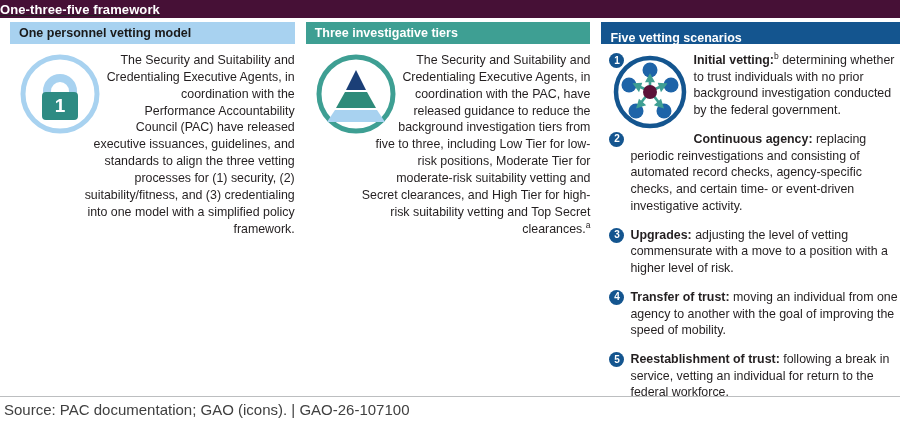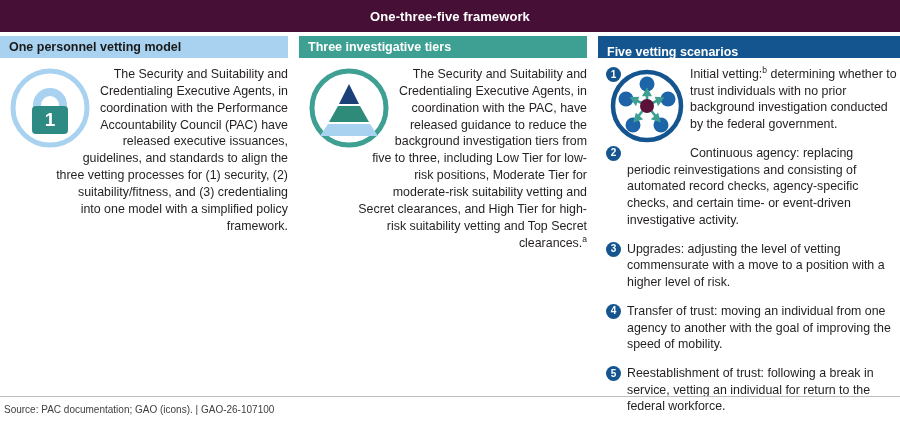--- a/index.html
+++ b/index.html
@@ -11,38 +11,39 @@
     width: 900px;
     height: 422px;
     font-family: "Liberation Sans", sans-serif;
     color: #231f20;
     overflow: hidden;
     position: relative;
   }
 
   
   #title-band {
-    height: 32px;
+    height: 18px;
     background: #461036;
     display: flex;
     align-items: center;
-    justify-content: center;
+    justify-content: flex-start;
+    text-decoration: underline;
   }
   #title-band .title-text {
     color: #ffffff;
     font-size: 13px;
     font-weight: bold;
     letter-spacing: .1px;
     line-height: 1;
   }
 
   
   #columns {
     display: flex;
-    padding: 4px 0 0 0;
+    padding: 4px 0 0 10px;
     box-sizing: border-box;
   }
   .col {
     box-sizing: border-box;
     position: relative;
   }
   .col-1 { width: 296px; padding-right: 8px; }
   .col-2 { width: 299px; padding-left: 3px; padding-right: 8px; }
   .col-3 { width: 305px; padding-left: 3px; }
 
@@ -115,36 +116,36 @@
     border-radius: 50%;
     background: #14558f;
     color: #ffffff;
     font-size: 10px;
     font-weight: bold;
     display: flex;
     align-items: center;
     justify-content: center;
     line-height: 1;
   }
-  .scen-term { font-weight: normal; }
+  .scen-term { font-weight: bold; }
 
   
   #footer {
     position: absolute;
     left: 0;
     bottom: 0;
     width: 900px;
     height: 26px;
     border-top: 1px solid #bcbec0;
     display: flex;
     align-items: center;
     box-sizing: border-box;
   }
   #footer .src {
-    font-size: 10px;
+    font-size: 15px;
     color: #404040;
     padding-left: 4px;
     line-height: 1;
   }
 </style>
 </head>
 <body>
 
 <div id="title-band">
   <span class="title-text">One-three-five framework</span>

